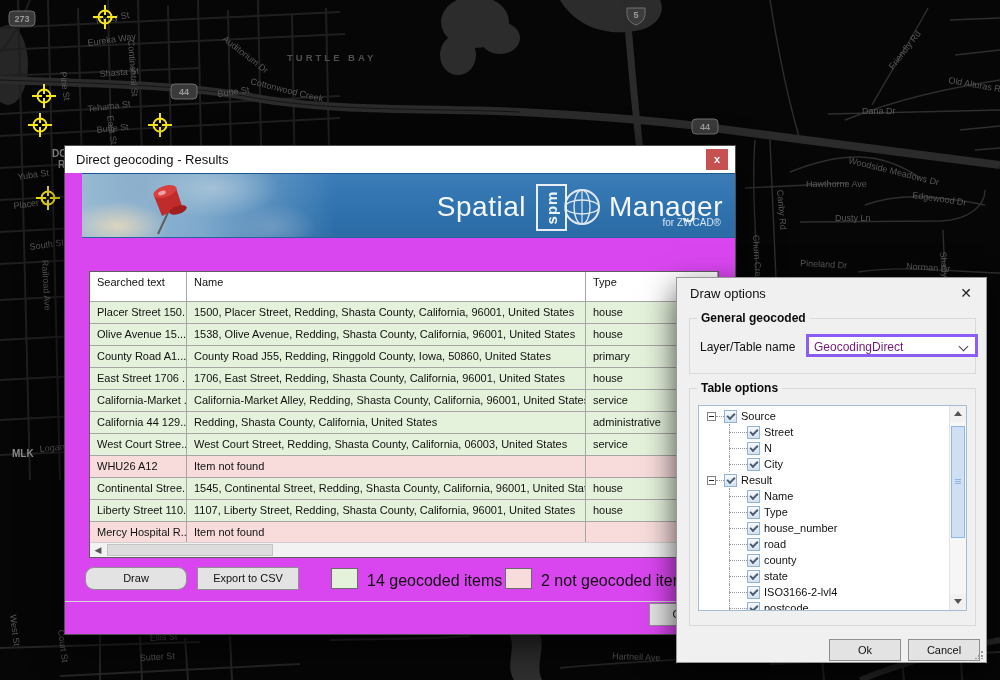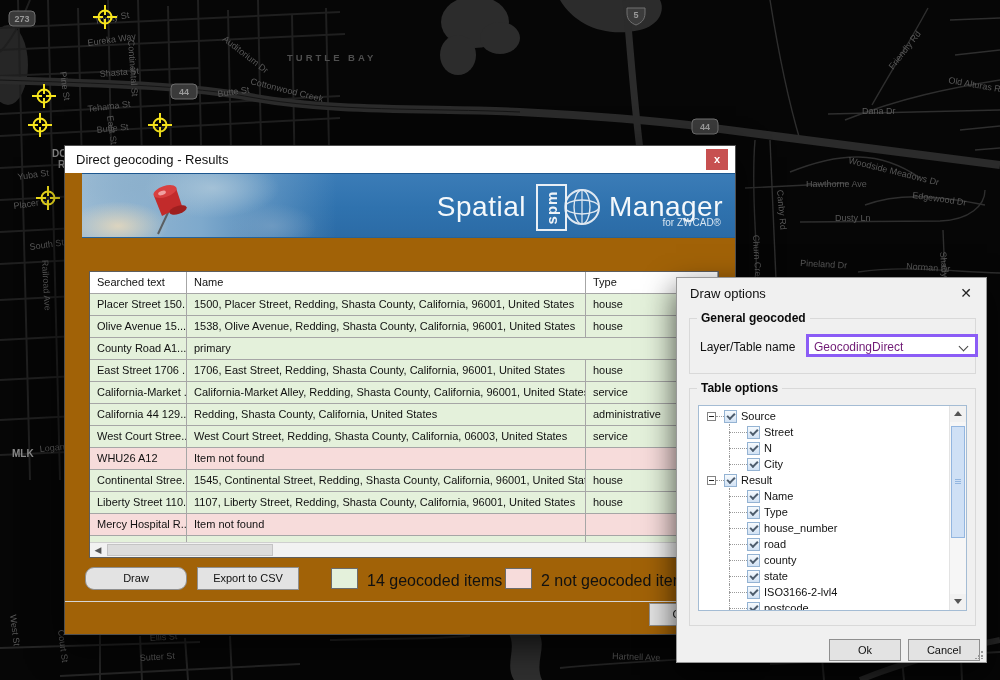--- a/index.html
+++ b/index.html
@@ -9,21 +9,21 @@
   #map-svg { position:absolute; left:0; top:0; }
 
   
   .btn { position:absolute; background:#e3e3e3; border:1px solid #8f8f8f;
     font-size:11px; color:#111; text-align:center; cursor:default;
     font-family:"Liberation Sans",sans-serif; }
   .btn span{ display:inline-block; }
 
   
   .dlg1 { position:absolute; left:64px; top:145px; width:672px; height:490px;
-    background:#a16207; border:1px solid #4f4f4f; box-shadow:0 12px 34px rgba(0,0,0,.7); z-index:10; }
+    background:#d946ef; border:1px solid #4f4f4f; box-shadow:0 12px 34px rgba(0,0,0,.7); z-index:10; }
   .dlg1 .titlebar { position:absolute; left:0; top:0; right:0; height:27px; background:#ffffff; }
   .dlg1 .titlebar .title { position:absolute; left:11px; top:6px; font-size:13px; color:#101010; }
   .dlg1 .close1 { position:absolute; right:7px; top:3px; width:22px; height:21px; background:#c75050;
     color:#fff; font-size:11px; font-weight:bold; text-align:center; line-height:20px; }
   .banner { position:absolute; left:17px; top:27px; right:0; height:65px;
     background:linear-gradient(180deg,#3b7cb7 0%,#2f72ae 55%,#2b6ba6 100%);
     border-top:1px solid #1d578f; border-bottom:1px solid #25639b; overflow:hidden; }
   .banner .art { position:absolute; left:0; top:0; width:265px; height:100%;
     background:
       radial-gradient(ellipse 70px 34px at 36px 52px, rgba(224,214,190,.95), rgba(224,214,190,0) 72%),
@@ -36,21 +36,21 @@
   .brand { display:flex; align-items:center; }
   .spm-box { width:31px; height:47px; border:2px solid #e9eff5; margin:0 6px 0 10px;
     display:flex; align-items:center; justify-content:center; position:relative; z-index:2; background:rgba(47,114,174,.35); }
   .spm-box span { transform:rotate(-90deg); font-size:15px; font-weight:bold; color:#eef3f8; letter-spacing:1px; }
   .globe { margin:0 4px 0 -14px; position:relative; z-index:1; opacity:.95; }
   .brand .sub { position:absolute; right:2px; bottom:-5px; font-size:10px; color:#d7e5f1; }
   .brand .w2wrap { position:relative; }
 
   .rtable { position:absolute; left:24px; top:125px; width:630px; height:287px;
     background:#fff; border:1px solid #5e5e5e; }
-  .thead { display:flex; height:22px; background:#fff; }
+  .thead { display:flex; height:30px; background:#fff; }
   .thead .hc { font-size:11px; color:#111; padding:4px 0 0 7px; border-right:1px solid #a6a6a6;
     border-bottom:1px solid #a6a6a6; overflow:hidden; white-space:nowrap; }
   .tbody { height:250px; overflow:hidden; }
   .trow { display:flex; height:22px; }
   .trow .tc { font-size:11px; color:#111; line-height:21px; padding-left:7px; border-right:1px solid #a6a6a6;
     border-bottom:1px solid #a6a6a6; overflow:hidden; white-space:nowrap; }
   .cw1 { width:97px; } .cw2 { width:399px; } .cw3 { flex:1; }
   .trow.ok  .tc { background:#e4f1db; }
   .trow.fail .tc { background:#f7dcdb; }
   .hscroll { position:absolute; left:0; right:0; bottom:0; height:15px; background:#f2f2f2; border-top:1px solid #cfcfcf; }
@@ -336,20 +336,21 @@
             <div class="tc cw2">1500, Placer Street, Redding, Shasta County, California, 96001, United States</div>
             <div class="tc cw3">house</div>
           </div>
           <div class="trow ok">
             <div class="tc cw1">Olive Avenue 15...</div>
             <div class="tc cw2">1538, Olive Avenue, Redding, Shasta County, California, 96001, United States</div>
             <div class="tc cw3">house</div>
           </div>
           <div class="trow ok">
             <div class="tc cw1">County Road A1...</div>
+            <div class="tc cw2">County Road J55, Redding, Ringgold County, Iowa, 50860, United States</div>
             <div class="tc cw3">primary</div>
           </div>
           <div class="trow ok">
             <div class="tc cw1">East Street 1706 ...</div>
             <div class="tc cw2">1706, East Street, Redding, Shasta County, California, 96001, United States</div>
             <div class="tc cw3">house</div>
           </div>
           <div class="trow ok">
             <div class="tc cw1">California-Market ...</div>
             <div class="tc cw2">California-Market Alley, Redding, Shasta County, California, 96001, United States</div>

